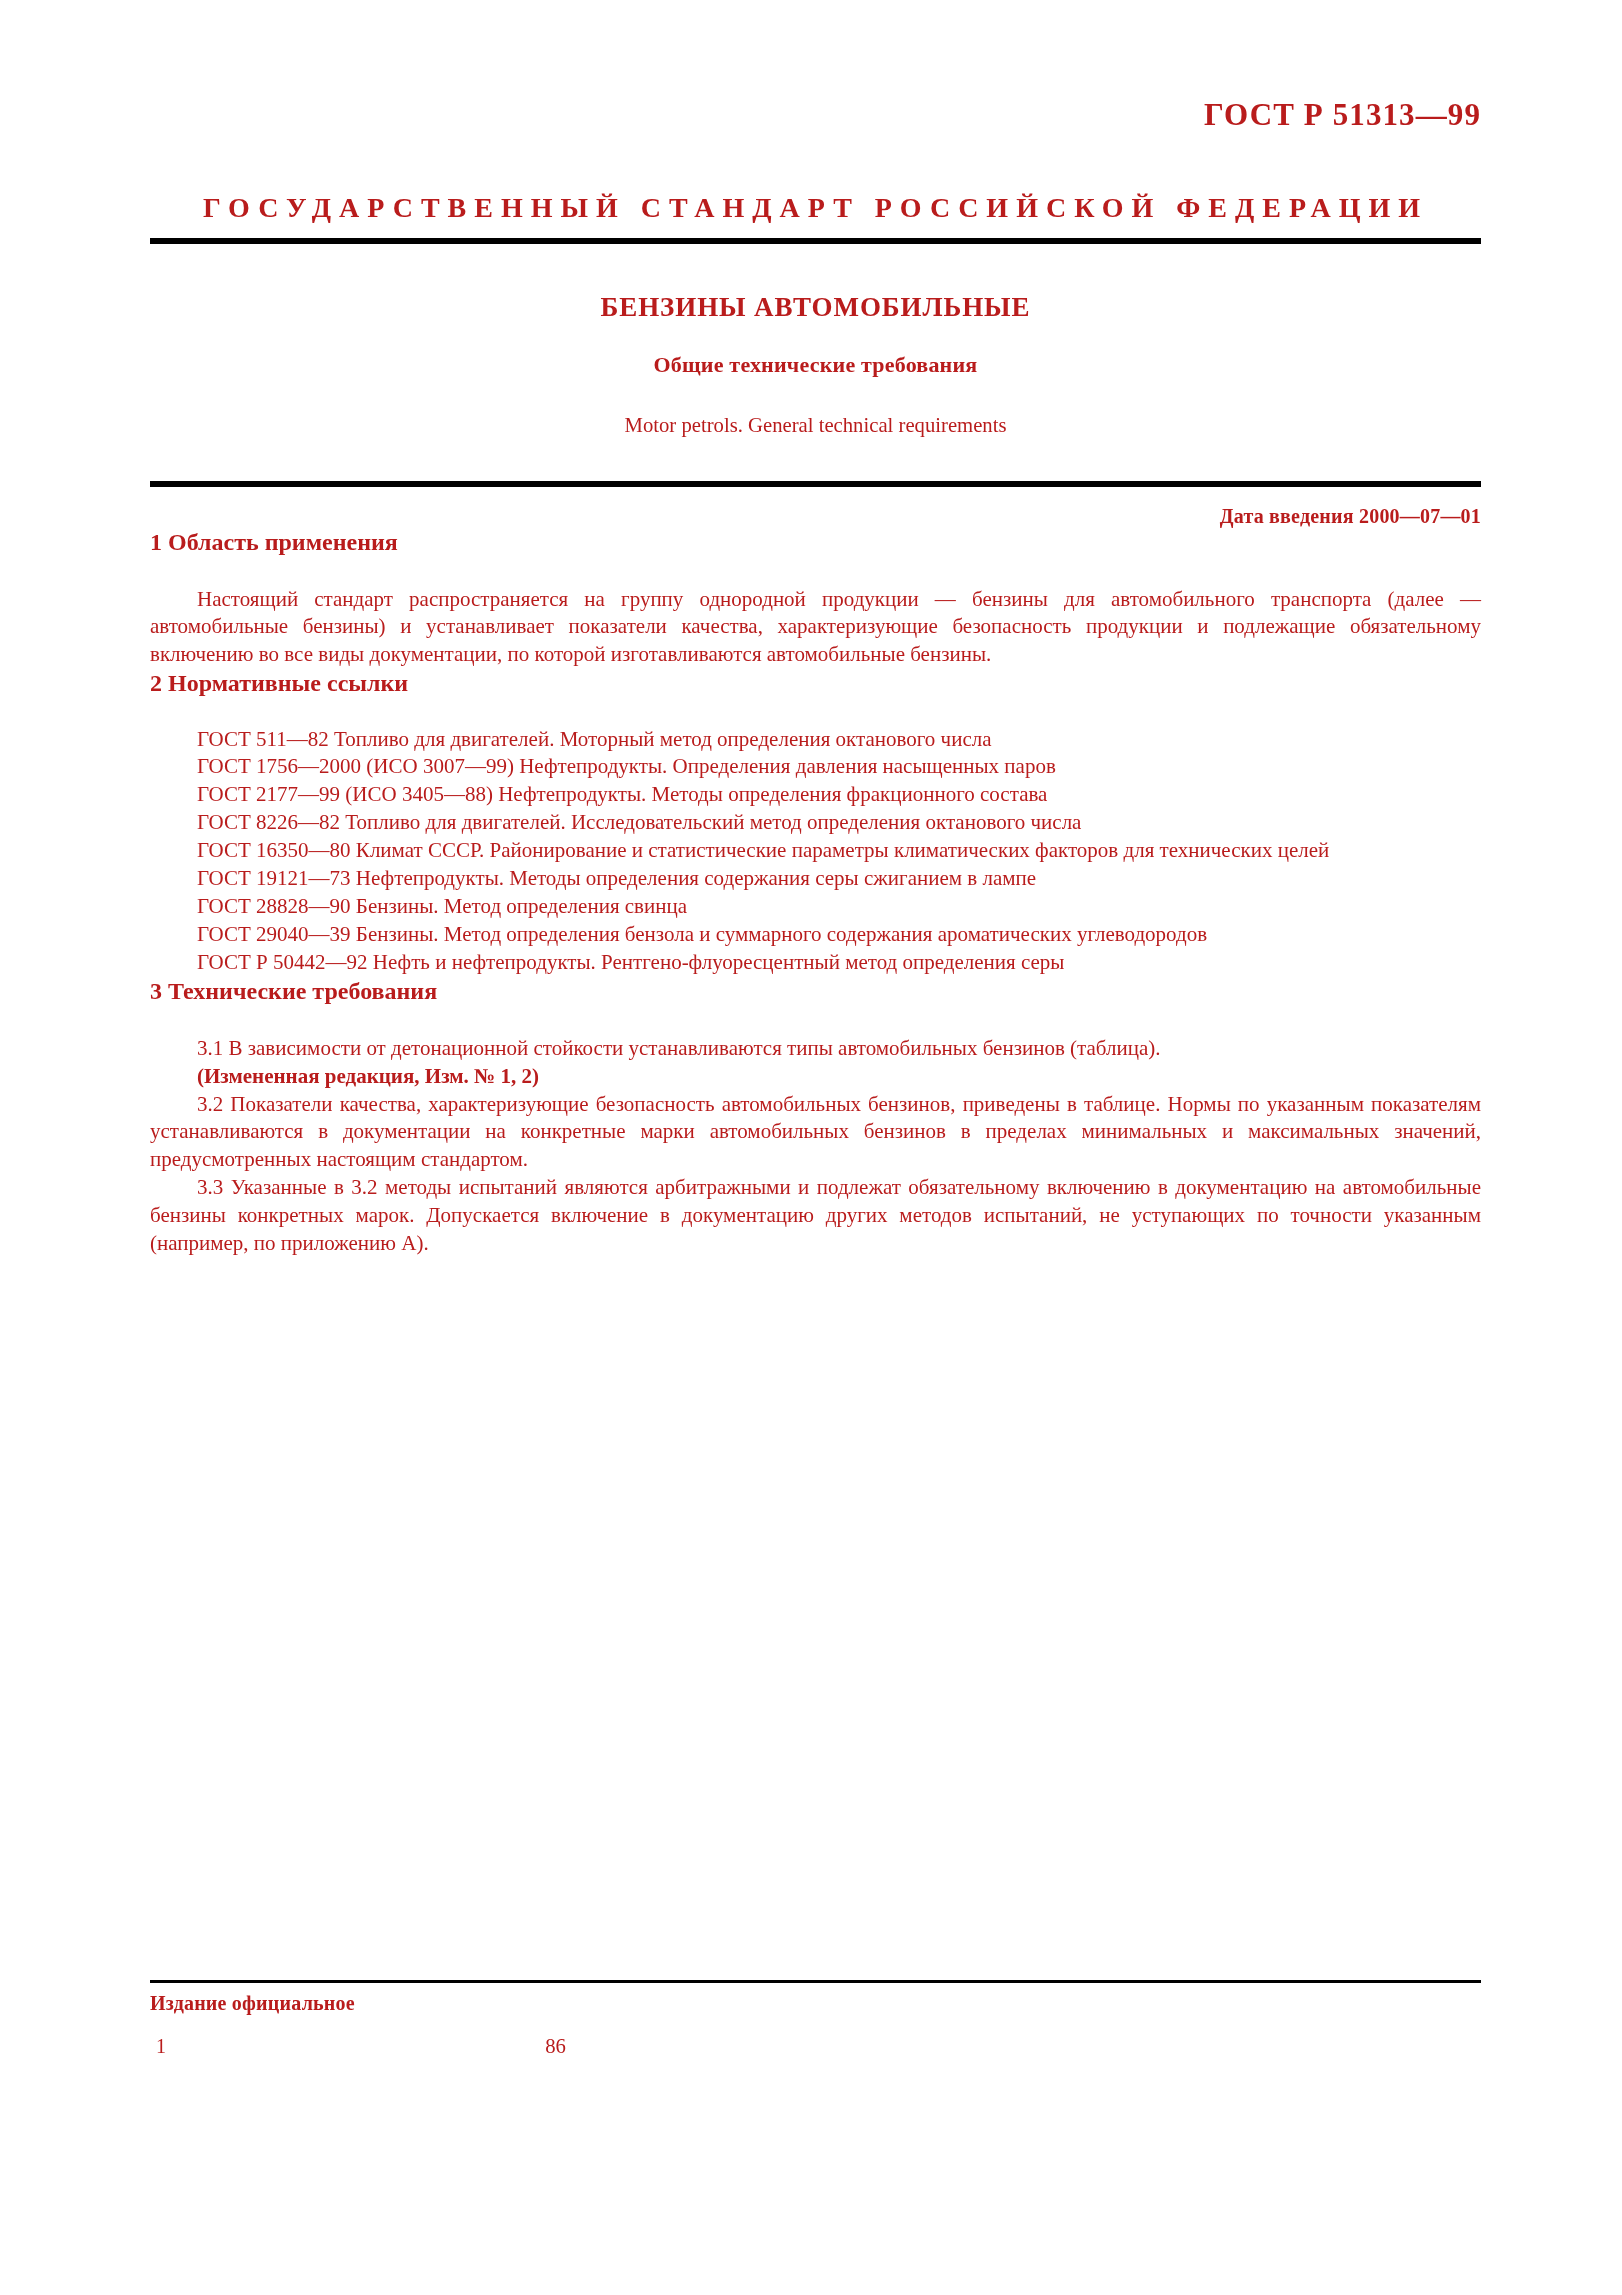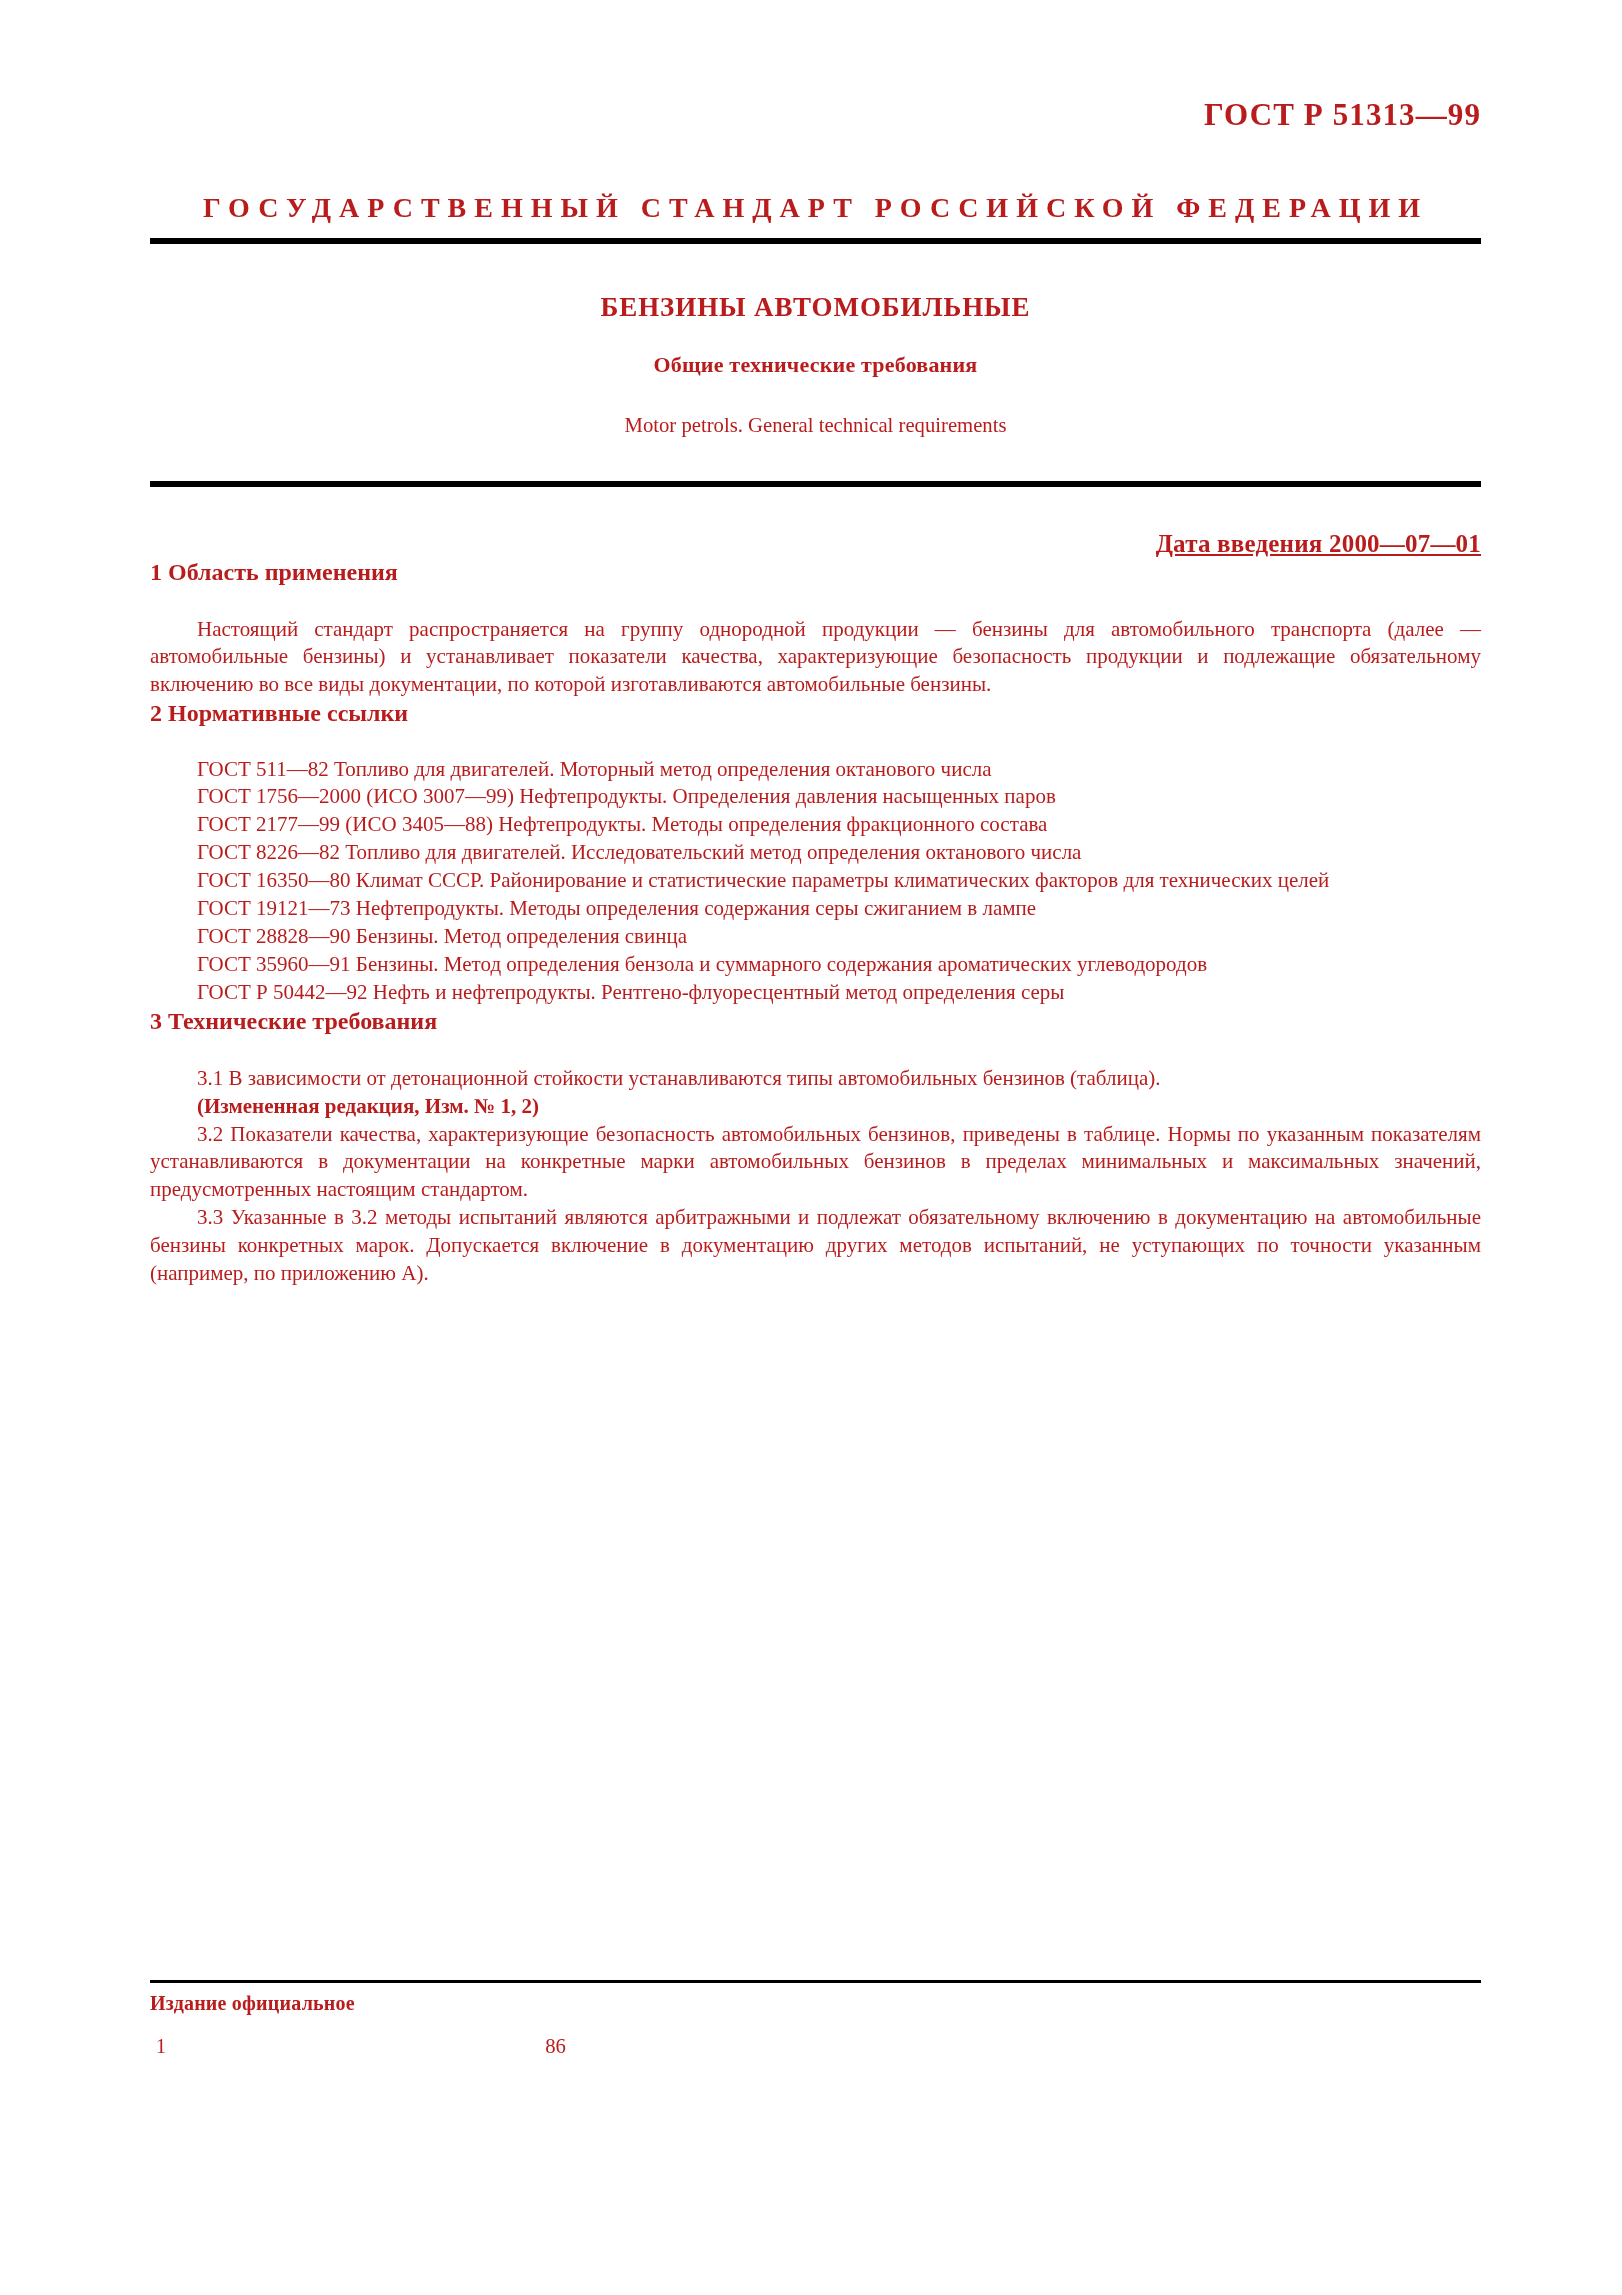--- a/index.html
+++ b/index.html
@@ -84,26 +84,25 @@
     font-weight: normal;
     line-height: 1.2;
   }
 
   .rule-after-title {
     border-top: 4.6px solid #000;
     margin-top: 43px;
   }
 
   .intro-date {
-    margin-top: 43px;
+    margin-top: 18px;
     text-align: right;
-    font-size: 25px;
+    font-size: 20px;
     font-weight: bold;
     letter-spacing: 0.2px;
-    text-decoration: underline;
   }
 
   
   h2.section {
     font-size: 24px;
     font-weight: bold;
     margin: 0;
     padding: 0;
     line-height: 1.2;
   }
@@ -219,21 +218,21 @@
 
     <h2 class="section sec2">2  Нормативные ссылки</h2>
     <div class="reflist">
       <p>ГОСТ  511—82  Топливо для двигателей. Моторный метод определения октанового числа</p>
       <p>ГОСТ  1756—2000 (ИСО 3007—99)  Нефтепродукты. Определения давления насыщенных паров</p>
       <p>ГОСТ  2177—99 (ИСО 3405—88)  Нефтепродукты. Методы определения фракционного состава</p>
       <p>ГОСТ  8226—82  Топливо для двигателей. Исследовательский метод определения октанового числа</p>
       <p>ГОСТ  16350—80  Климат СССР. Районирование и статистические параметры климатических факторов для технических целей</p>
       <p>ГОСТ  19121—73  Нефтепродукты. Методы определения содержания серы сжиганием в лампе</p>
       <p>ГОСТ  28828—90  Бензины. Метод определения свинца</p>
-      <p>ГОСТ  35960—91  Бензины. Метод определения бензола и суммарного содержания ароматических углеводородов</p>
+      <p>ГОСТ  29040—39  Бензины. Метод определения бензола и суммарного содержания ароматических углеводородов</p>
       <p>ГОСТ Р  50442—92  Нефть и нефтепродукты. Рентгено-флуоресцентный метод определения серы</p>
     </div>
 
     <h2 class="section sec3">3  Технические требования</h2>
     <p class="body first-para">3.1  В зависимости от детонационной стойкости устанавливаются типы автомобильных бензинов (таблица).</p>
     <p class="bold-note para-gap">(Измененная редакция, Изм. № 1, 2)</p>
     <p class="body indent tight">3.2  Показатели качества, характеризующие безопасность автомобильных бензинов, приведены в таблице. Нормы по указанным показателям устанавливаются в документации на конкретные марки автомобильных бензинов в пределах минимальных и максимальных значений, предусмотренных настоящим стандартом.</p>
     <p class="body indent tight">3.3  Указанные в 3.2 методы испытаний являются арбитражными и подлежат обязательному включению в документацию на автомобильные бензины конкретных марок. Допускается включение в документацию других методов испытаний, не уступающих по точности указанным (например, по приложению А).</p>
 
   </div>

